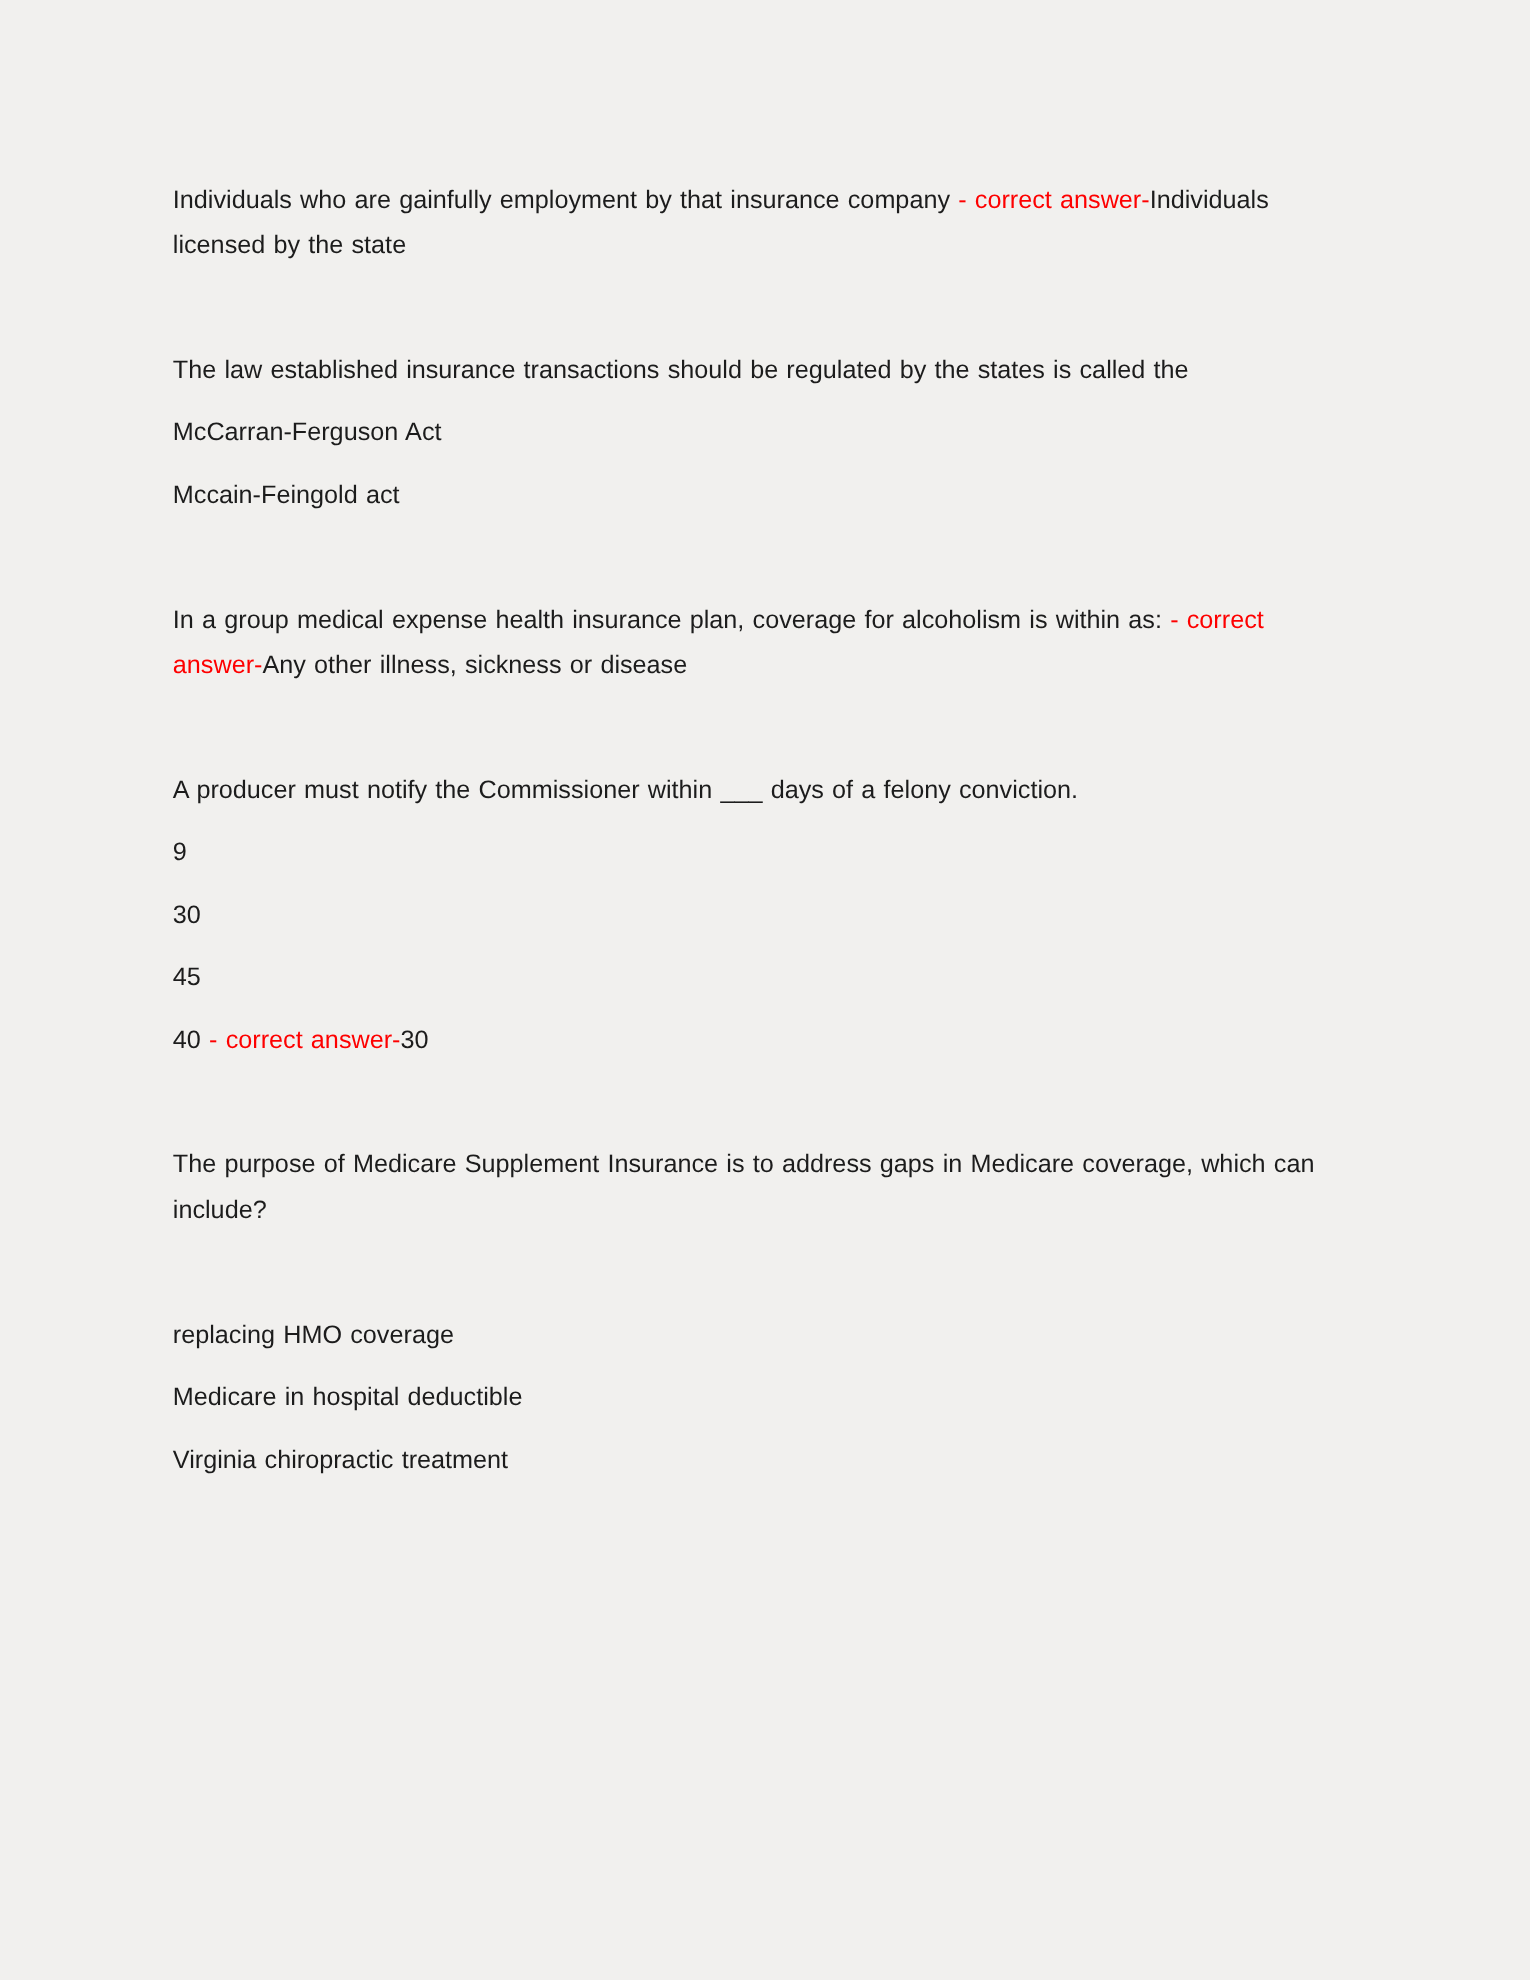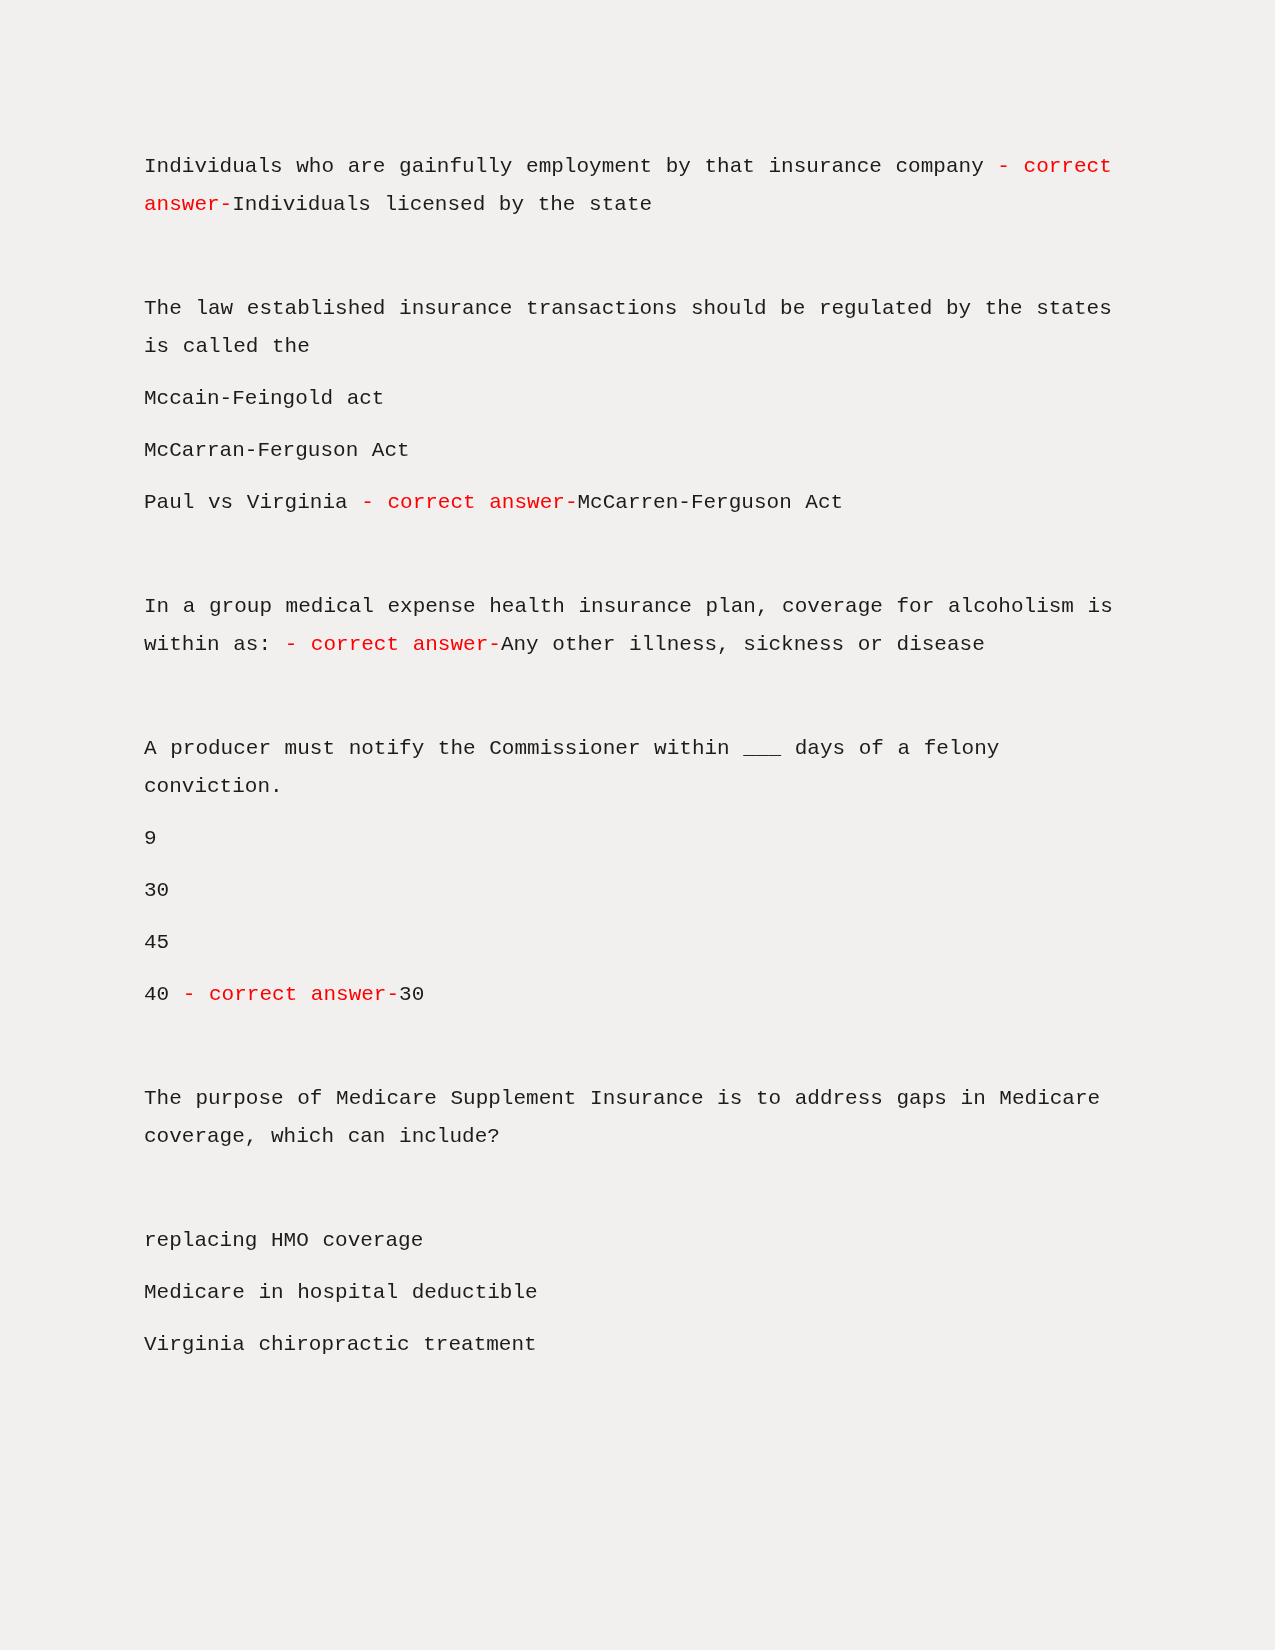--- a/index.html
+++ b/index.html
@@ -11,21 +11,20 @@
     height: 1650px;
     background: #f1f0ee;
     font-family: "Liberation Sans", "DejaVu Sans", sans-serif;
     overflow: hidden;
   }
   .page {
     box-sizing: border-box;
     width: 1275px;
     height: 1632px;
     padding: 148px 140px 0 144px;
-    font-family: Liberation Mono, monospace;
   }
   .doc {
     width: 990px;
   }
   .doc p {
     margin: 0 0 14px 0;
     font-size: 21px;
     line-height: 38px;
     color: #1c1c1c;
     word-spacing: 1px;
@@ -35,23 +34,22 @@
 </style>
 </head>
 <body>
 
 <div class="page">
   <div class="doc">
 
   <p><span class="seg-text">Individuals who are gainfully employment by that insurance company </span><span class="seg-red">- correct answer-</span><span class="seg-text">Individuals licensed by the state</span></p>
       <p>&nbsp;</p>
       <p><span class="seg-text">The law established insurance transactions should be regulated by the states is called the</span></p>
+      <p><span class="seg-text">McCarran-Ferguson Act</span></p>
       <p><span class="seg-text">Mccain-Feingold act</span></p>
-      <p><span class="seg-text">McCarran-Ferguson Act</span></p>
-      <p><span class="seg-text">Paul vs Virginia </span><span class="seg-red">- correct answer-</span><span class="seg-text">McCarren-Ferguson Act</span></p>
       <p>&nbsp;</p>
       <p><span class="seg-text">In a group medical expense health insurance plan, coverage for alcoholism is within as: </span><span class="seg-red">- correct answer-</span><span class="seg-text">Any other illness, sickness or disease</span></p>
       <p>&nbsp;</p>
       <p><span class="seg-text">A producer must notify the Commissioner within ___ days of a felony conviction.</span></p>
       <p><span class="seg-text">9</span></p>
       <p><span class="seg-text">30</span></p>
       <p><span class="seg-text">45</span></p>
       <p><span class="seg-text">40 </span><span class="seg-red">- correct answer-</span><span class="seg-text">30</span></p>
       <p>&nbsp;</p>
       <p><span class="seg-text">The purpose of Medicare Supplement Insurance is to address gaps in Medicare coverage, which can include?</span></p>

